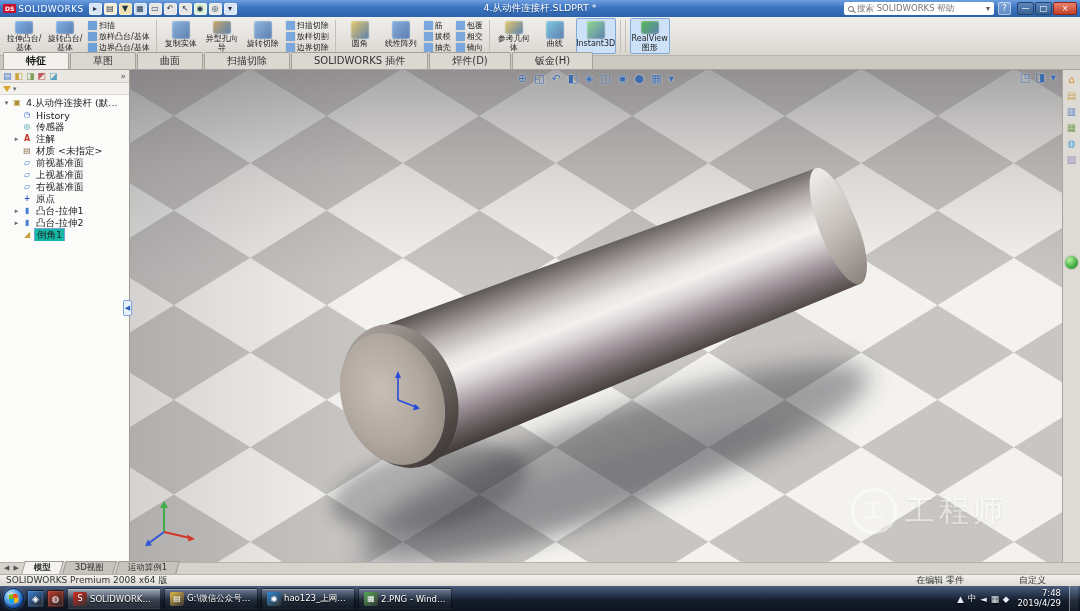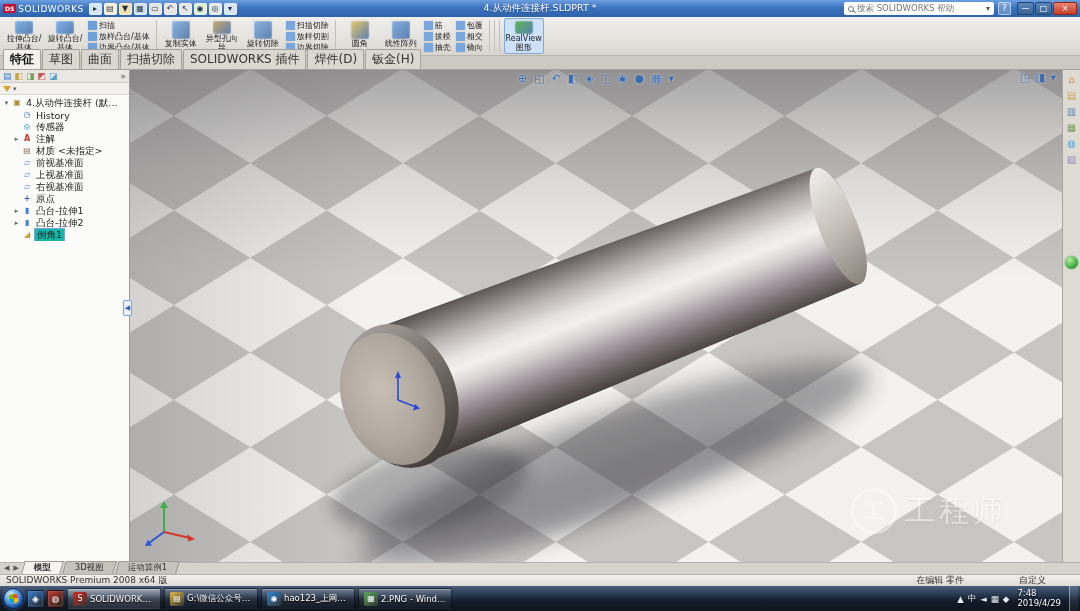--- a/index.html
+++ b/index.html
@@ -34,21 +34,21 @@
 .rb-large.pressed{background:#cde2f8;border-color:#84abd8}
 .rb-icon{width:18px;height:18px;border-radius:2px;margin:1px 0;box-shadow:inset 0 0 2px rgba(255,255,255,.7),0 0 1px rgba(0,0,0,.35)}
 .rb-label{font-size:8px;line-height:8.5px;text-align:center;color:#222}
 .rb-stack{display:flex;flex-direction:column;justify-content:center;padding:1px 0;gap:1px}
 .rb-small{display:flex;align-items:center;gap:2px;height:10px;padding:0 2px;border-radius:2px}
 .rb-icon-s{width:9px;height:9px;border-radius:1px;flex:0 0 auto;box-shadow:0 0 1px rgba(0,0,0,.4)}
 .rb-small-label{font-size:8px;white-space:nowrap;color:#222}
 
 
 .tabrow{position:absolute;left:0;top:56px;width:100%;height:14px;background:#ccc9c2;border-bottom:1px solid #a5a29b;display:flex;align-items:flex-end;padding-left:3px;gap:1px;z-index:20}
-.ctab{font-size:12px;padding:1px 6px;background:#dbd8d2;border:1px solid #a5a29b;border-bottom:none;border-radius:2px 2px 0 0;color:#333;white-space:nowrap}
+.ctab{font-size:10px;padding:1px 22px;background:#dbd8d2;border:1px solid #a5a29b;border-bottom:none;border-radius:2px 2px 0 0;color:#333;white-space:nowrap}
 .ctab.active{background:#f2f1ee;font-weight:bold;color:#111}
 
 
 .panel{position:absolute;left:0;top:70px;width:130px;height:492px;background:#fbfbfa;border-right:1px solid #9d9a94;display:flex;flex-direction:column;z-index:10}
 .panel-tabs{display:flex;align-items:center;gap:3px;height:13px;background:#e9e7e2;border-bottom:1px solid #cfccc6;padding:0 3px}
 .ph-ic{font-size:9px;line-height:11px}
 .ph-ic.push{margin-left:auto;color:#444}
 .panel-filter{display:flex;align-items:center;height:12px;background:#f1f0ed;border-bottom:1px solid #dcd9d3;padding:0 3px;gap:2px}
 .funnel{width:0;height:0;border-left:4px solid transparent;border-right:4px solid transparent;border-top:6px solid #d9a62e}
 .filter-dd{font-size:7px;color:#666}
@@ -92,21 +92,21 @@
 .orb{width:21px;height:21px;border-radius:50%;background:radial-gradient(circle at 35% 28%,#cfeafc,#4f9be0 40%,#1b56a8 70%,#0a3068);border:1px solid #06234e;display:flex;align-items:center;justify-content:center;box-shadow:0 0 3px rgba(120,180,255,.6)}
 .flag{width:9px;height:9px;border-radius:2px;background:conic-gradient(#f25022 0 25%,#ffb900 0 50%,#00a4ef 0 75%,#7fba00 0);transform:rotate(-8deg);box-shadow:0 0 2px rgba(255,255,255,.8)}
 .tb-ic{width:17px;height:17px;border-radius:2px;display:flex;align-items:center;justify-content:center;color:#fff;font-size:9px;border:1px solid rgba(0,0,0,.4);box-shadow:inset 0 0 2px rgba(255,255,255,.4)}
 .tb-btn{height:21px;display:flex;align-items:center;gap:3px;padding:0 5px;border-radius:2px;border:1px solid rgba(0,0,0,.55);background:linear-gradient(rgba(255,255,255,.25),rgba(255,255,255,.07) 50%,rgba(255,255,255,.02));box-shadow:inset 0 1px 0 rgba(255,255,255,.3);max-width:94px}
 .tb-btn.active{background:linear-gradient(rgba(255,255,255,.5),rgba(255,255,255,.18) 50%,rgba(255,255,255,.1))}
 .bicon{width:14px;height:14px;border-radius:2px;flex:0 0 auto;display:flex;align-items:center;justify-content:center;font-size:8px;color:#fff}
 .blabel{color:#fff;font-size:8.5px;white-space:nowrap;overflow:hidden;text-overflow:ellipsis;text-shadow:0 1px 1px #000}
 .tb-spacer{flex:1}
 .tray{display:flex;align-items:center;gap:4px;padding-right:2px}
 .tray-ic{color:#e8eef5;font-size:8.5px;text-shadow:0 1px 1px #000}
-.clock{color:#fff;font-size:8.5px;line-height:9.5px;text-align:left;text-shadow:0 1px 1px #000;padding:0 4px}
+.clock{color:#fff;font-size:8.5px;line-height:9.5px;text-align:right;text-shadow:0 1px 1px #000;padding:0 4px}
 .showdesk{width:9px;height:25px;border-left:1px solid rgba(255,255,255,.4);background:linear-gradient(rgba(255,255,255,.12),rgba(255,255,255,.04))}
 </style>
 </head>
 <body>
 
 <div id="app">
 
   <div class="titlebar">
     <div class="logo">
       <span class="logo-mark">DS</span>
@@ -228,20 +228,34 @@
               <span class="rb-icon-s" style="background: rgb(122, 167, 221);"></span>
               <span class="rb-small-label">相交</span>
             </div>
             <div class="rb-small">
               <span class="rb-icon-s" style="background: rgb(122, 167, 221);"></span>
               <span class="rb-small-label">镜向</span>
             </div>
           </div>
         </div>
         <div class="rb-sep"></div>
+        <div class="rb-group">
+          <div class="rb-large">
+            <div class="rb-icon" style="background: linear-gradient(135deg, rgb(232, 201, 106), rgb(91, 127, 174));"></div>
+            <div class="rb-label">参考几何体</div>
+          </div>
+          <div class="rb-large">
+            <div class="rb-icon" style="background: linear-gradient(135deg, rgb(127, 200, 224), rgb(91, 127, 174));"></div>
+            <div class="rb-label">曲线</div>
+          </div>
+          <div class="rb-large pressed">
+            <div class="rb-icon" style="background: linear-gradient(135deg, rgb(143, 216, 144), rgb(91, 127, 174));"></div>
+            <div class="rb-label">Instant3D</div>
+          </div>
+        </div>
         <div class="rb-sep"></div>
         <div class="rb-sep"></div>
         <div class="rb-group">
           <div class="rb-large pressed">
             <div class="rb-icon" style="background: linear-gradient(135deg, rgb(88, 184, 88), rgb(91, 127, 174));"></div>
             <div class="rb-label">RealView图形</div>
           </div>
         </div>
       </div>
   </div>

